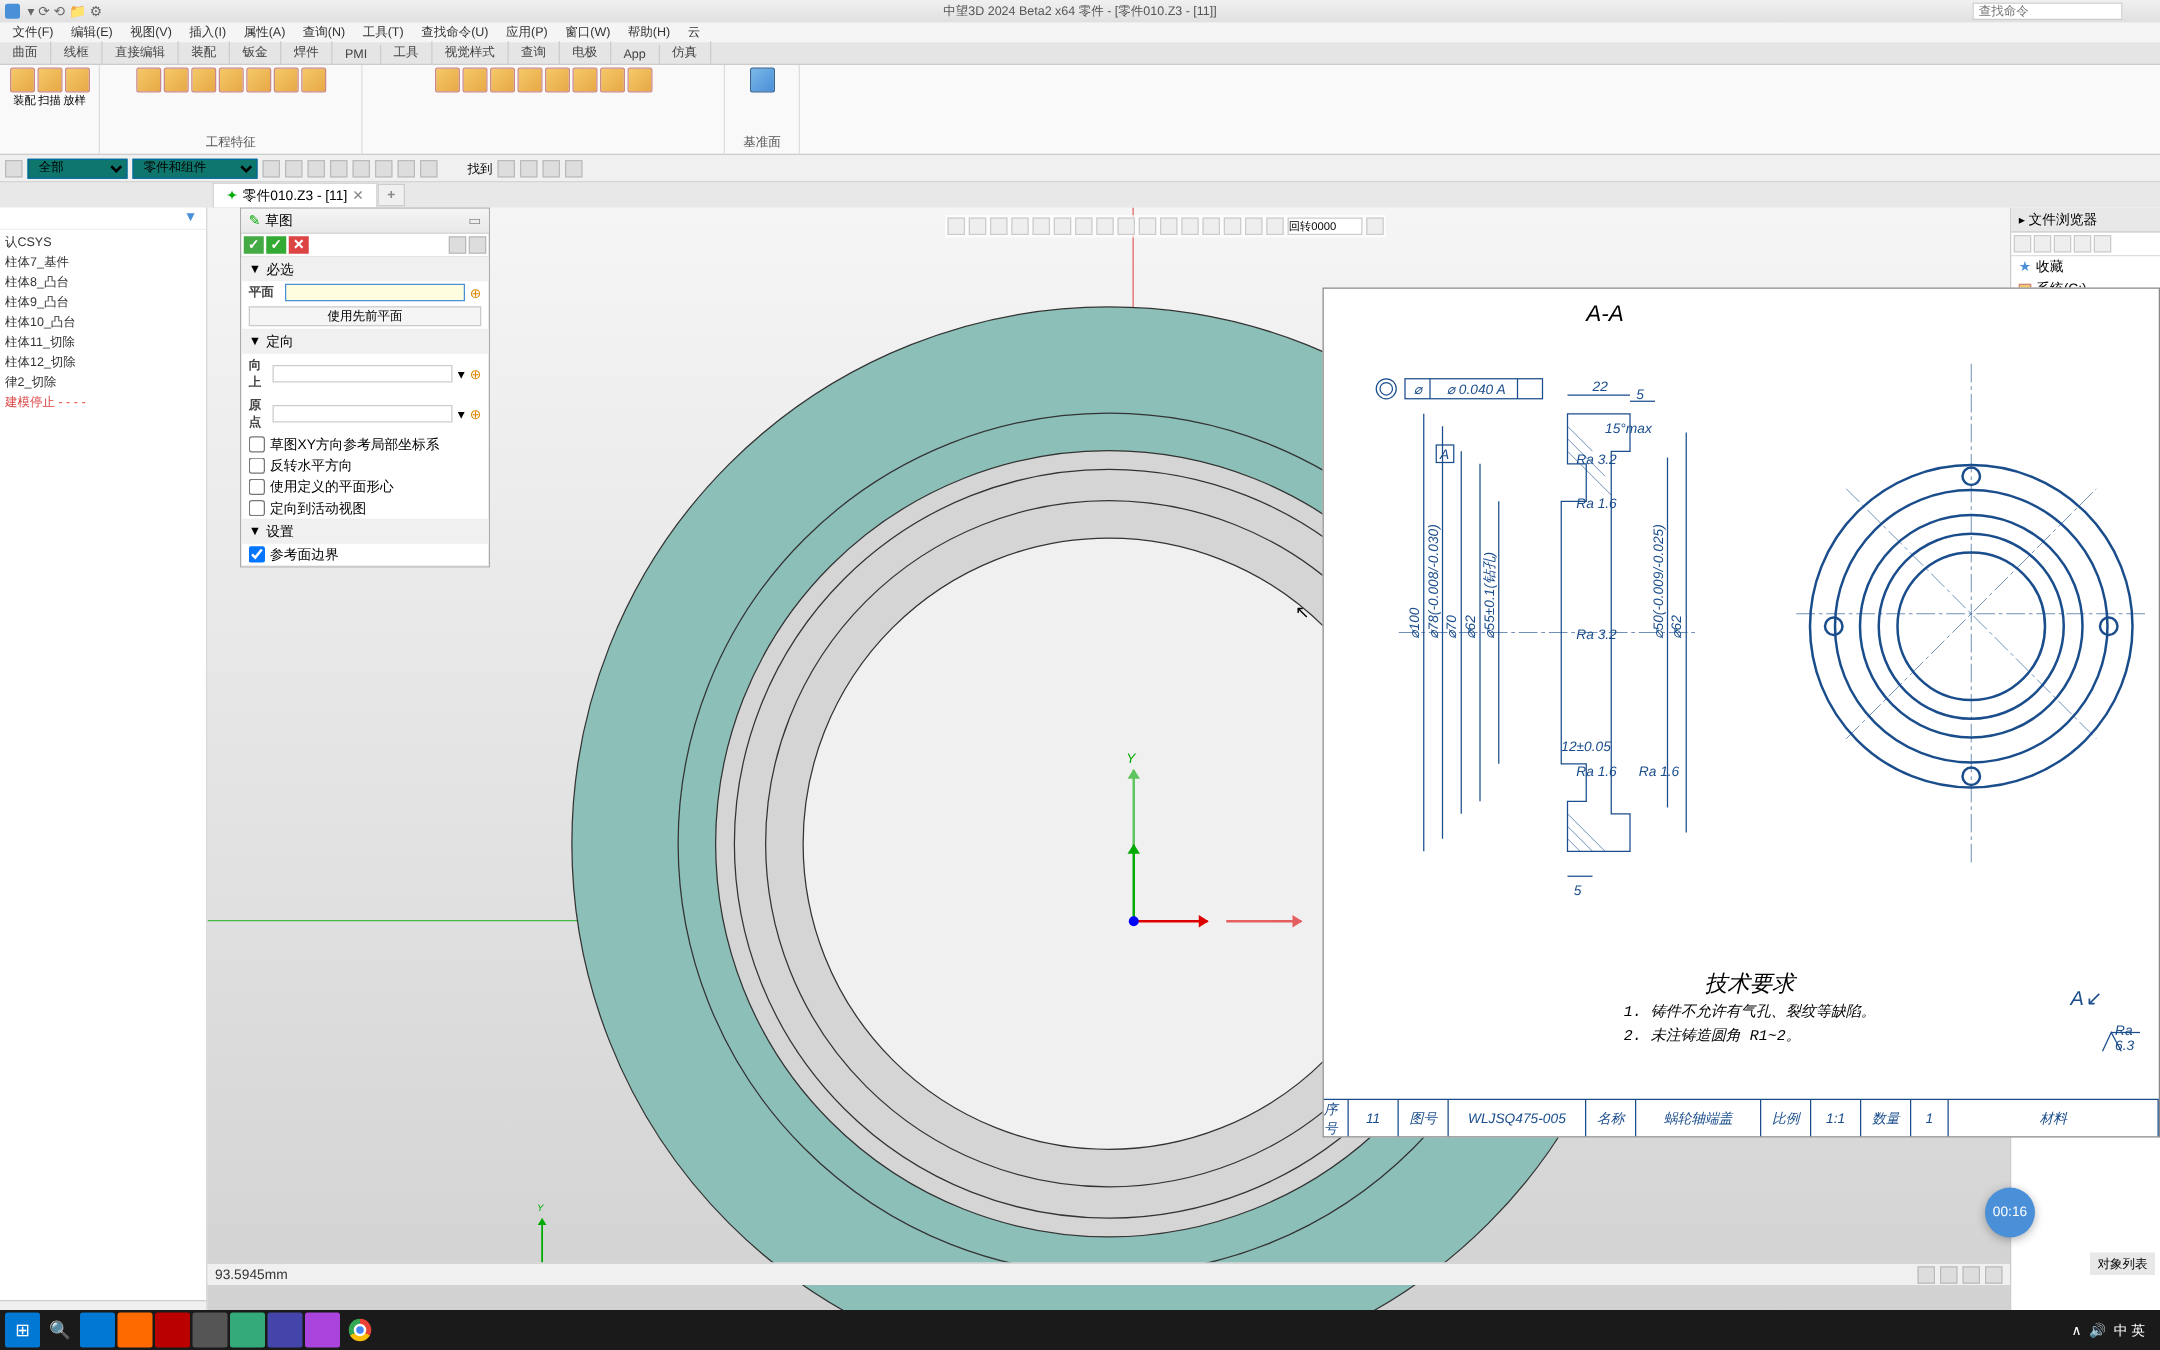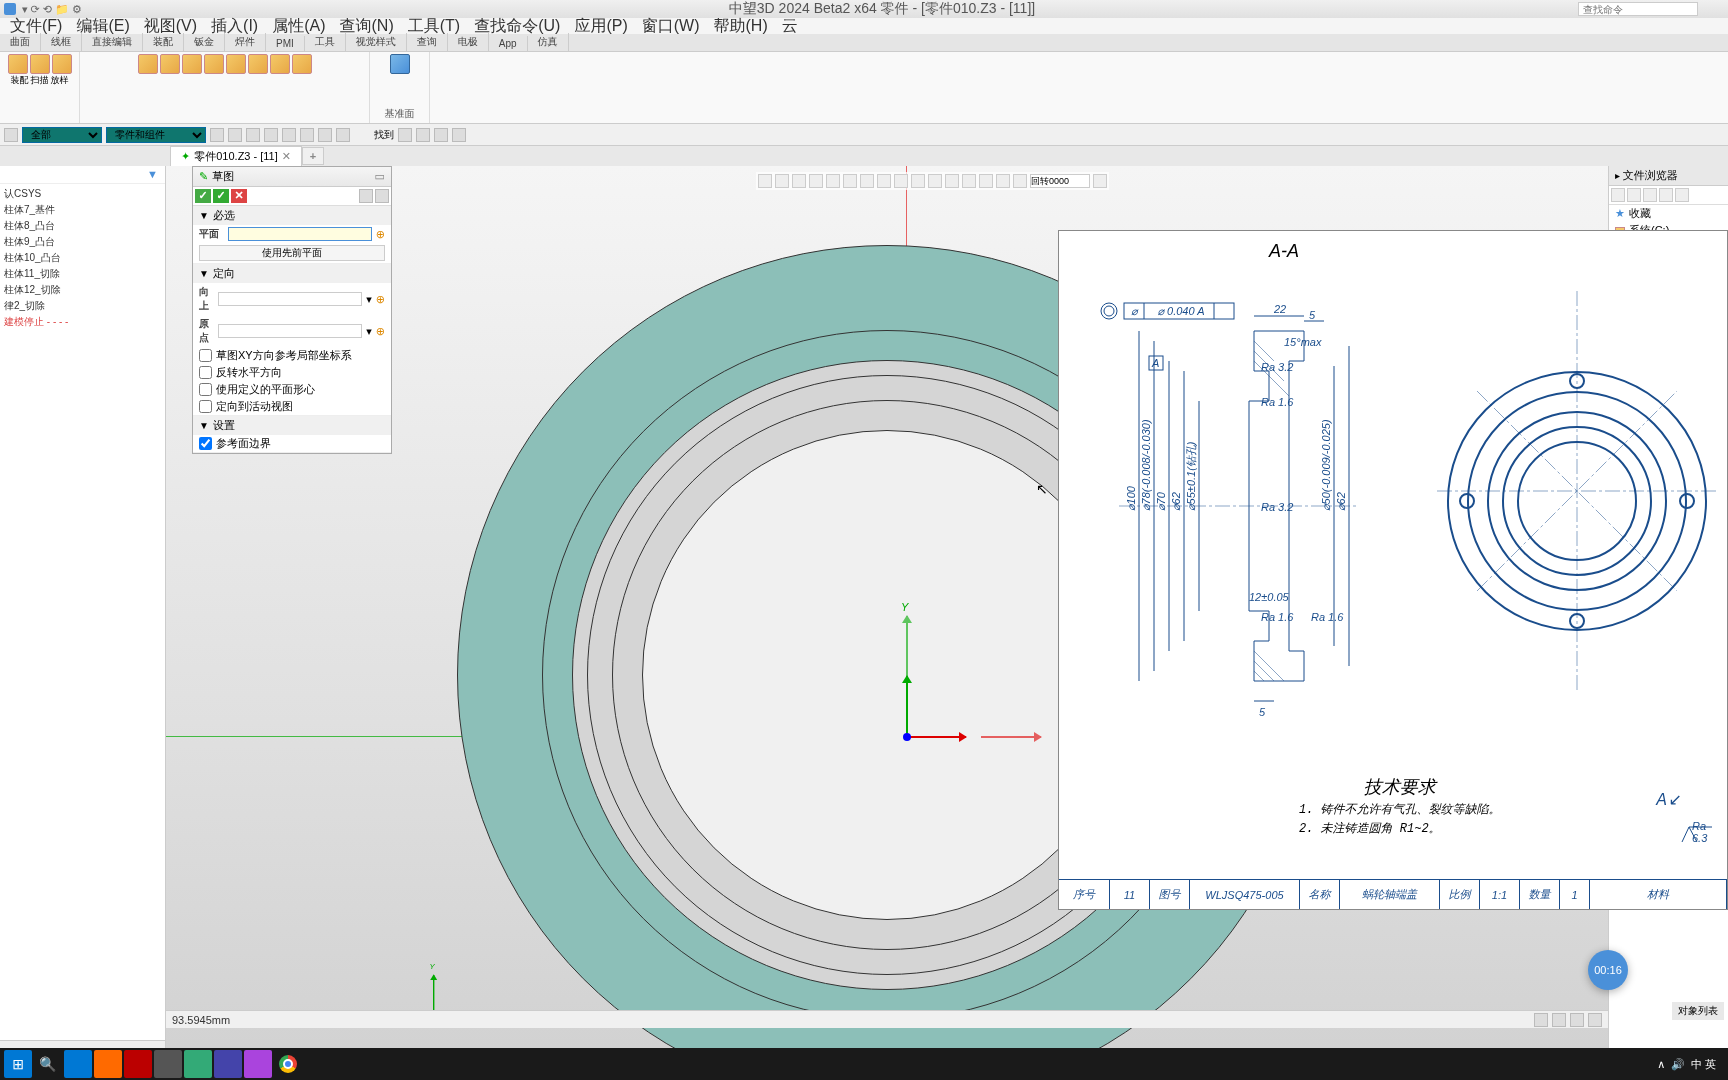--- a/index.html
+++ b/index.html
@@ -1,24 +1,24 @@
 <!DOCTYPE html>
 <html><head>
 <meta charset="utf-8">
 <style>
 * { margin: 0; padding: 0; box-sizing: border-box; font-family: "Microsoft YaHei", sans-serif; font-size: 11px; }
 body { width: 1728px; height: 1080px; background: #e8e8e8; overflow: hidden; position: relative; }
 
 .title-bar { height: 18px; background: linear-gradient(#f0f0f0,#e0e0e0); display: flex; align-items: center; padding: 0 4px; gap: 6px; }
 .title-icon { width: 12px; height: 12px; background: #4a90d9; border-radius: 2px; }
-.app-title { position: absolute; left: 50%; transform: translateX(-50%); color: #555; font-size: 14px; margin-left: 18px; }
+.app-title { position: absolute; left: 50%; transform: translateX(-50%); color: #555; font-size: 10px; }
 .search-box { position: absolute; right: 30px; width: 120px; height: 14px; border: 1px solid #ccc; background: #fff; font-size: 10px; padding: 0 4px; }
 
 .menu-bar { height: 16px; background: #f5f5f5; display: flex; align-items: center; padding: 0 4px; gap: 2px; }
-.menu-item { padding: 0 6px; color: #333; font-size: 16px; cursor: pointer; }
+.menu-item { padding: 0 6px; color: #333; font-size: 10px; cursor: pointer; }
 
 .tab-bar { height: 18px; background: #e5e5e5; display: flex; align-items: flex-end; border-bottom: 1px solid #ccc; }
 .tab { padding: 2px 10px; font-size: 10px; color: #444; border-right: 1px solid #ccc; }
 
 .ribbon { height: 72px; background: #f9f9f9; display: flex; border-bottom: 1px solid #ccc; }
 .ribbon-group { border-right: 1px solid #ddd; padding: 2px 6px; display: flex; flex-direction: column; align-items: center; }
 .ribbon-icons { display: flex; gap: 2px; flex-wrap: wrap; }
 .ribbon-icon { width: 20px; height: 20px; background: linear-gradient(135deg,#f4c968,#e8a845); border: 1px solid #c88; border-radius: 2px; }
 .ribbon-icon.blue { background: linear-gradient(135deg,#7ab8e8,#4a90d9); border-color: #369; }
 .ribbon-label { font-size: 10px; color: #555; margin-top: auto; }
@@ -168,20 +168,32 @@
     <div class="ribbon-icons">
         <div class="ribbon-icon"></div>
         <div class="ribbon-icon"></div>
         <div class="ribbon-icon"></div>
       </div>
     <div class="ribbon-icons">
         <span style="font-size:9px">装配</span> 
         <span style="font-size:9px">扫描</span> 
         <span style="font-size:9px">放样</span>
       </div>
+  </div>
+  <div class="ribbon-group" style="width:210px">
+    <div class="ribbon-icons">
+        <div class="ribbon-icon"></div>
+        <div class="ribbon-icon"></div>
+        <div class="ribbon-icon"></div>
+        <div class="ribbon-icon"></div>
+        <div class="ribbon-icon"></div>
+        <div class="ribbon-icon"></div>
+        <div class="ribbon-icon"></div>
+      </div>
+    <span class="ribbon-label">工程特征</span>
   </div>
   <div class="ribbon-group" style="width:290px">
     <div class="ribbon-icons">
         <div class="ribbon-icon"></div>
         <div class="ribbon-icon"></div>
         <div class="ribbon-icon"></div>
         <div class="ribbon-icon"></div>
         <div class="ribbon-icon"></div>
         <div class="ribbon-icon"></div>
         <div class="ribbon-icon"></div>
@@ -499,21 +511,21 @@
     <span style="position:absolute;left:15px;top:-2px">Ra 6.3</span>
   </div>
 
   <div class="tech-req">
     <div class="tech-title">技术要求</div>
     <div class="tech-item">1. 铸件不允许有气孔、裂纹等缺陷。</div>
     <div class="tech-item">2. 未注铸造圆角 R1~2。</div>
   </div>
 
   <div class="title-block">
-    <div class="tb-cell" style="width:51px">序号</div>
+    <div class="tb-cell" style="width:20px">序号</div>
     <div class="tb-cell" style="width:40px">11</div>
     <div class="tb-cell" style="width:40px">图号</div>
     <div class="tb-cell" style="width:110px">WLJSQ475-005</div>
     <div class="tb-cell" style="width:40px">名称</div>
     <div class="tb-cell" style="width:100px">蜗轮轴端盖</div>
     <div class="tb-cell" style="width:40px">比例</div>
     <div class="tb-cell" style="width:40px">1:1</div>
     <div class="tb-cell" style="width:40px">数量</div>
     <div class="tb-cell" style="width:30px">1</div>
     <div class="tb-cell" style="flex:1">材料</div>

